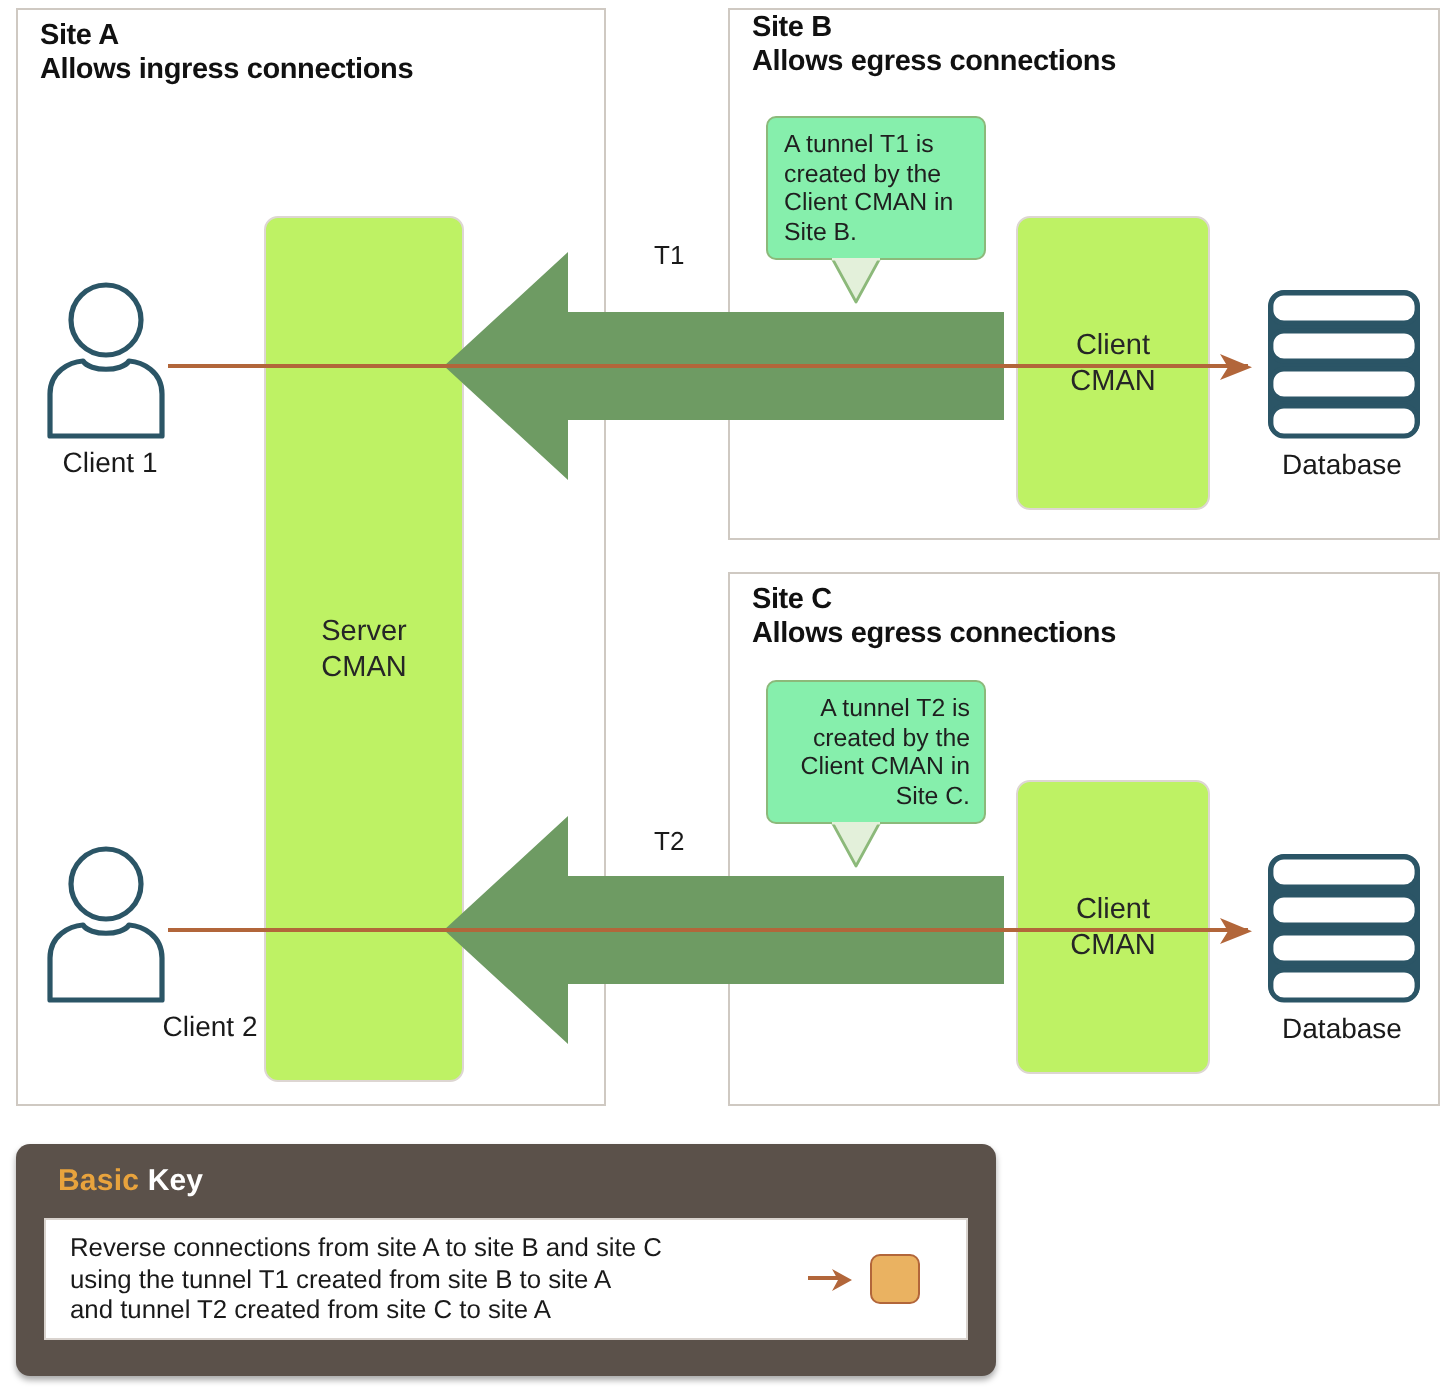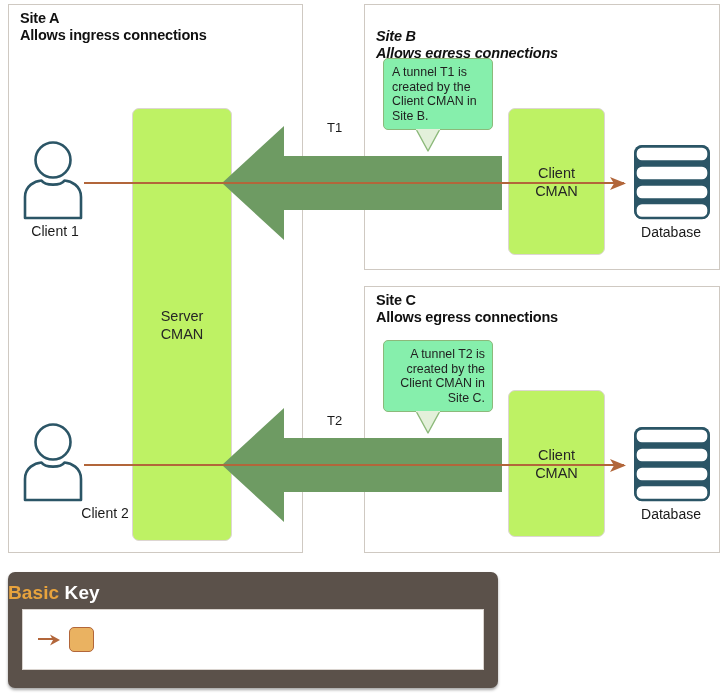--- a/index.html
+++ b/index.html
@@ -27,21 +27,21 @@
   .panel-title{
     position:absolute;
     font-weight:bold;
     font-size:14.5px;
     line-height:17px;
     letter-spacing:-0.2px;
     color:#111111;
     white-space:pre-line;
   }
   #title-site-a{left:20px; top:10px;}
-  #title-site-b{left:376px;top:28px;font-style:italic;}
+  #title-site-b{left:376px;top:6px;}
   #title-site-c{left:376px;top:292px;}
 
   
   .cman-box{
     position:absolute;
     background:#bef264;
     border:1px solid #ddd6d2;
     border-radius:7px;
     box-sizing:border-box;
     display:flex;
@@ -124,22 +124,22 @@
   
   #key-box{
     position:absolute;
     left:8px;top:572px;width:490px;height:116px;
     background:#5b514a;
     border-radius:7px;
     box-sizing:border-box;
     box-shadow:0 2px 3px rgba(0,0,0,0.35);
   }
   #key-title{
-    position:absolute;left:8px;top:582px;
-    font-size:19px;font-weight:bold;
+    position:absolute;left:29px;top:582px;
+    font-size:15px;font-weight:bold;
     letter-spacing:0.1px;
   }
   #key-title .kw-basic{color:#e8a33d;}
   #key-title .kw-key{color:#ffffff;}
   #key-row{
     position:absolute;
     left:22px;top:609px;width:462px;height:61px;
     background:#ffffff;
     border:1px solid #d9d3ce;
     box-sizing:border-box;
@@ -269,20 +269,23 @@
     <svg width="20" height="20" viewBox="0 0 20 20">
       <path d="M0 3 L16 9.6 L0 16 L4 9.6 Z" fill="#b2663a"></path>
     </svg>
   </div>
 
   <div id="key-box"></div>
   <div id="key-title">
     <span class="kw-basic">Basic</span><span>&nbsp;</span><span class="kw-key">Key</span>
   </div>
   <div id="key-row">
+    <div id="key-desc">Reverse connections from site A to site B and site C
+using the tunnel T1 created from site B to site A
+and tunnel T2 created from site C to site A</div>
     <div id="key-sample">
       <svg width="24" height="14" viewBox="0 0 24 14">
         <path d="M0 6 L15 6" stroke="#b2663a" stroke-width="2"></path>
         <path d="M12 1.5 L22 7 L12 12.5 L15 7 Z" fill="#b2663a"></path>
       </svg>
       <div class="key-swatch"></div>
     </div>
   </div>
 
 </div>

